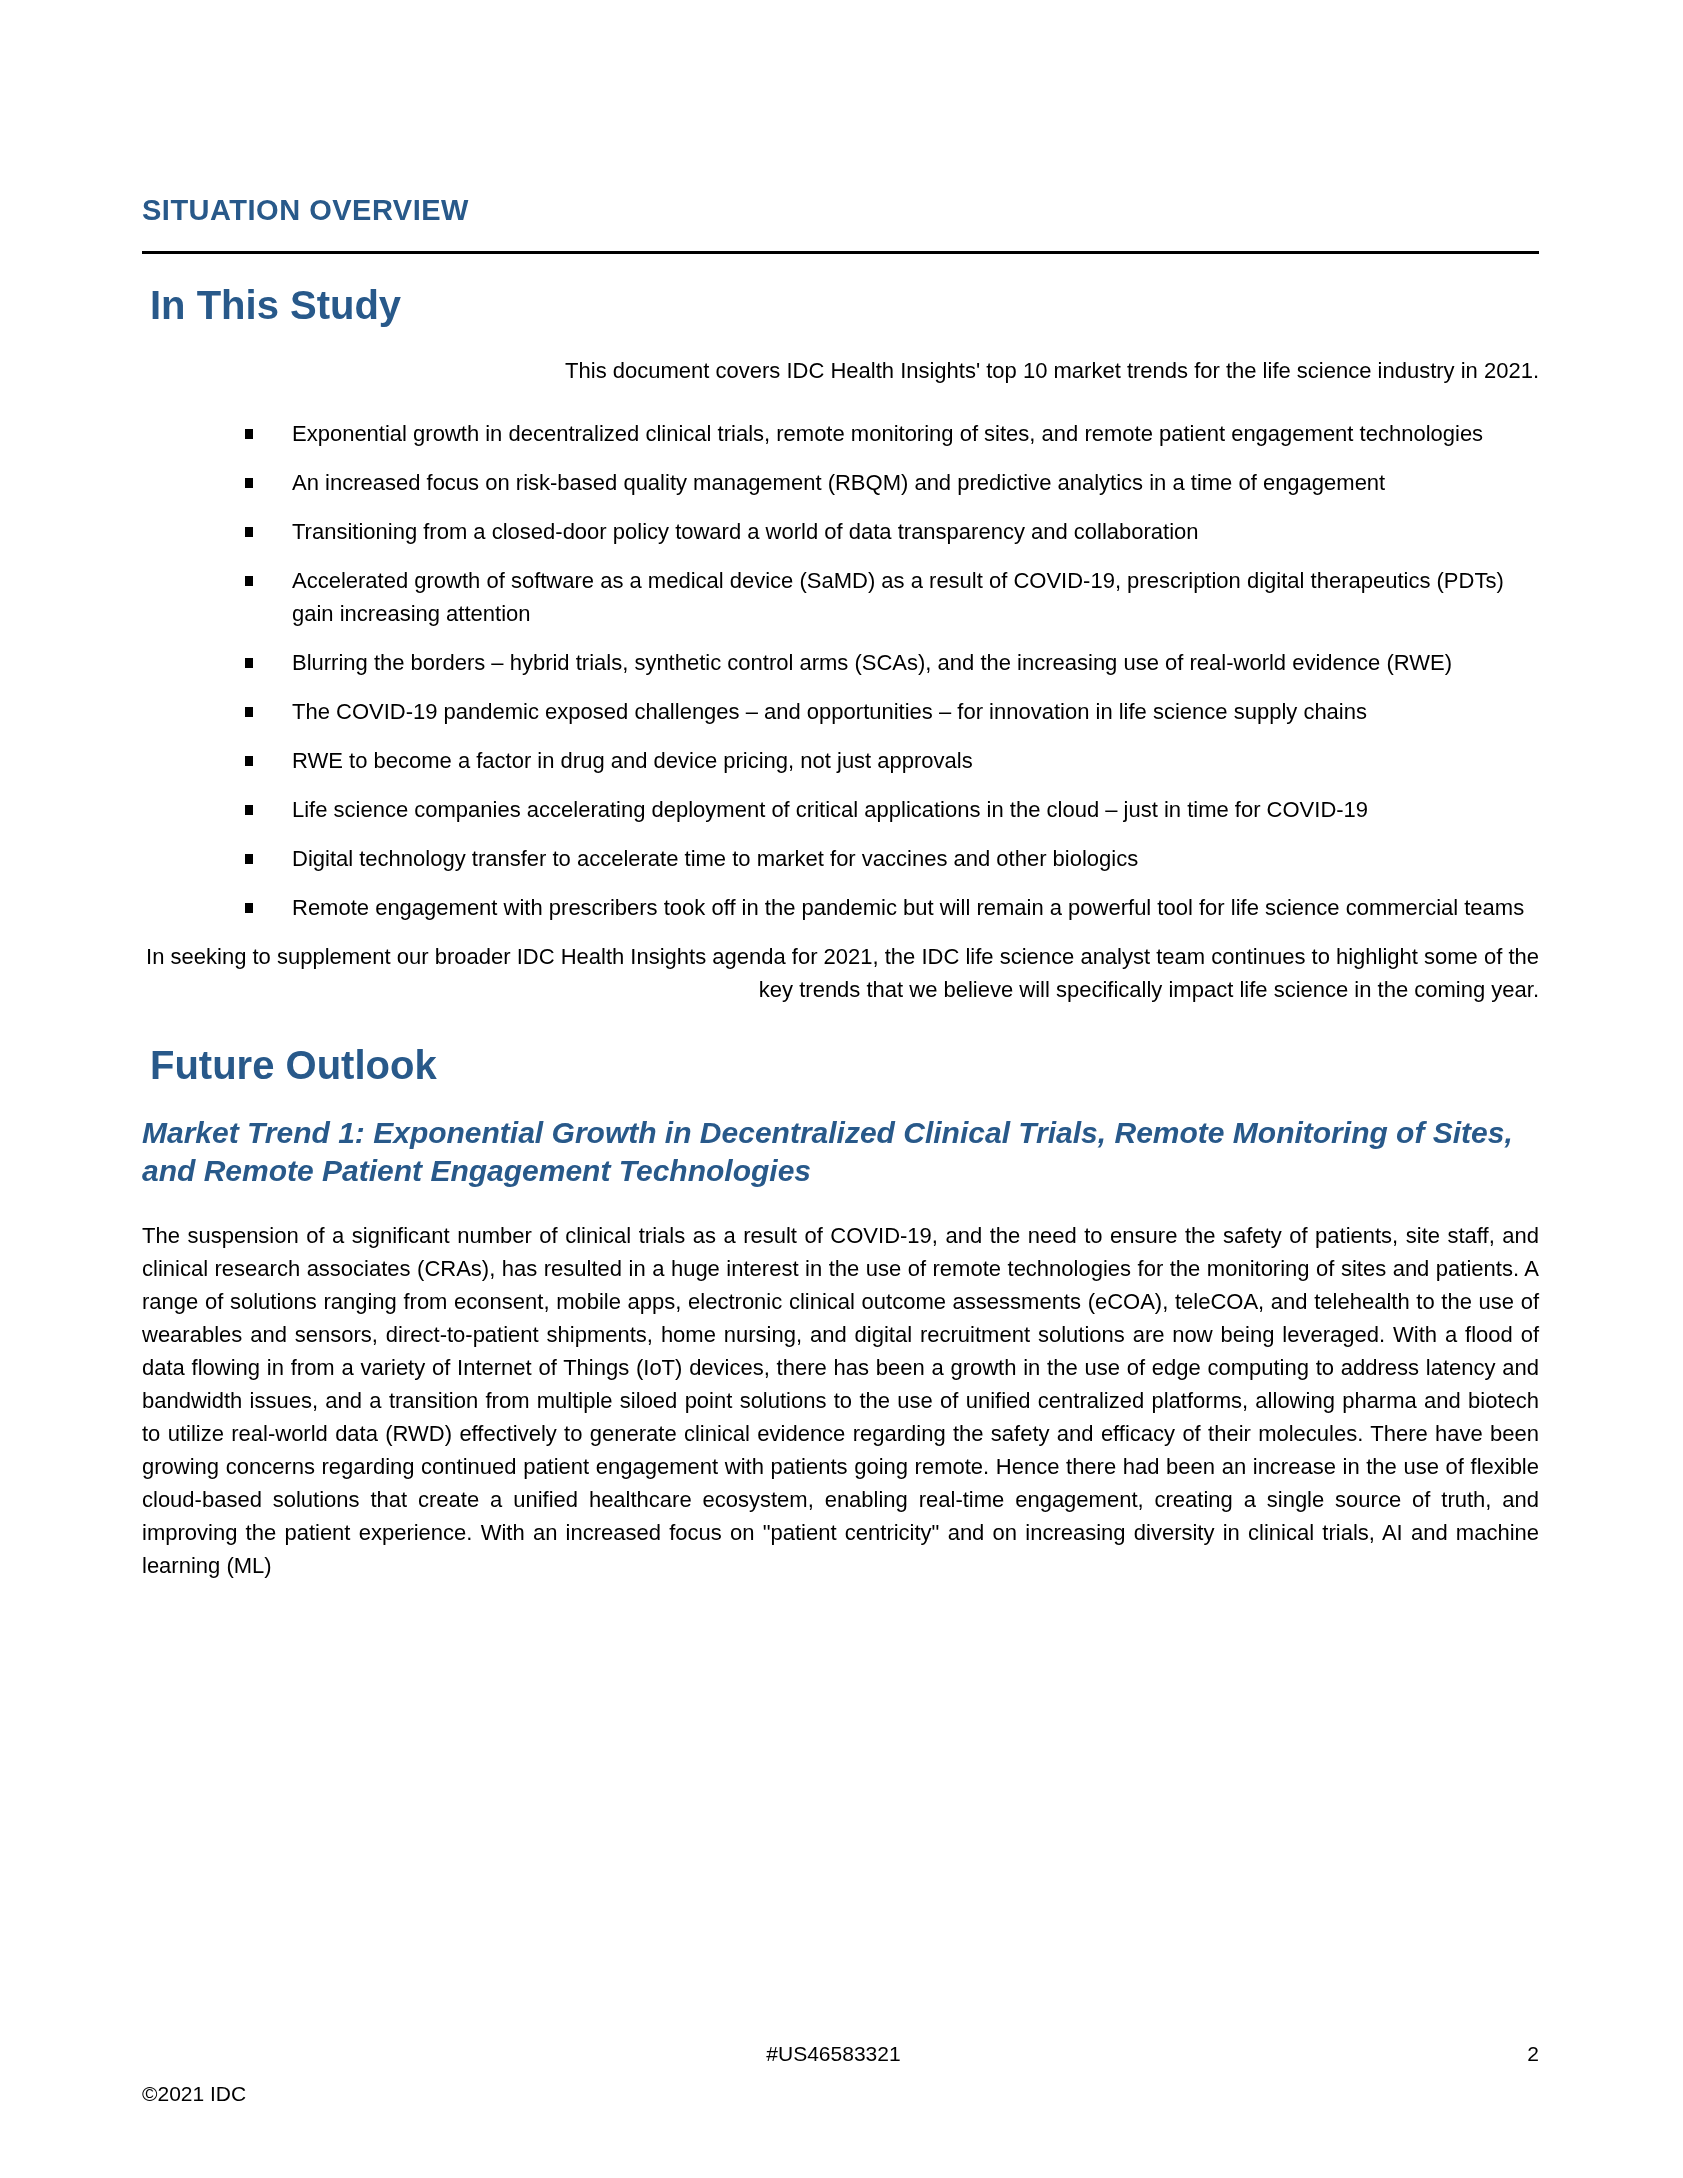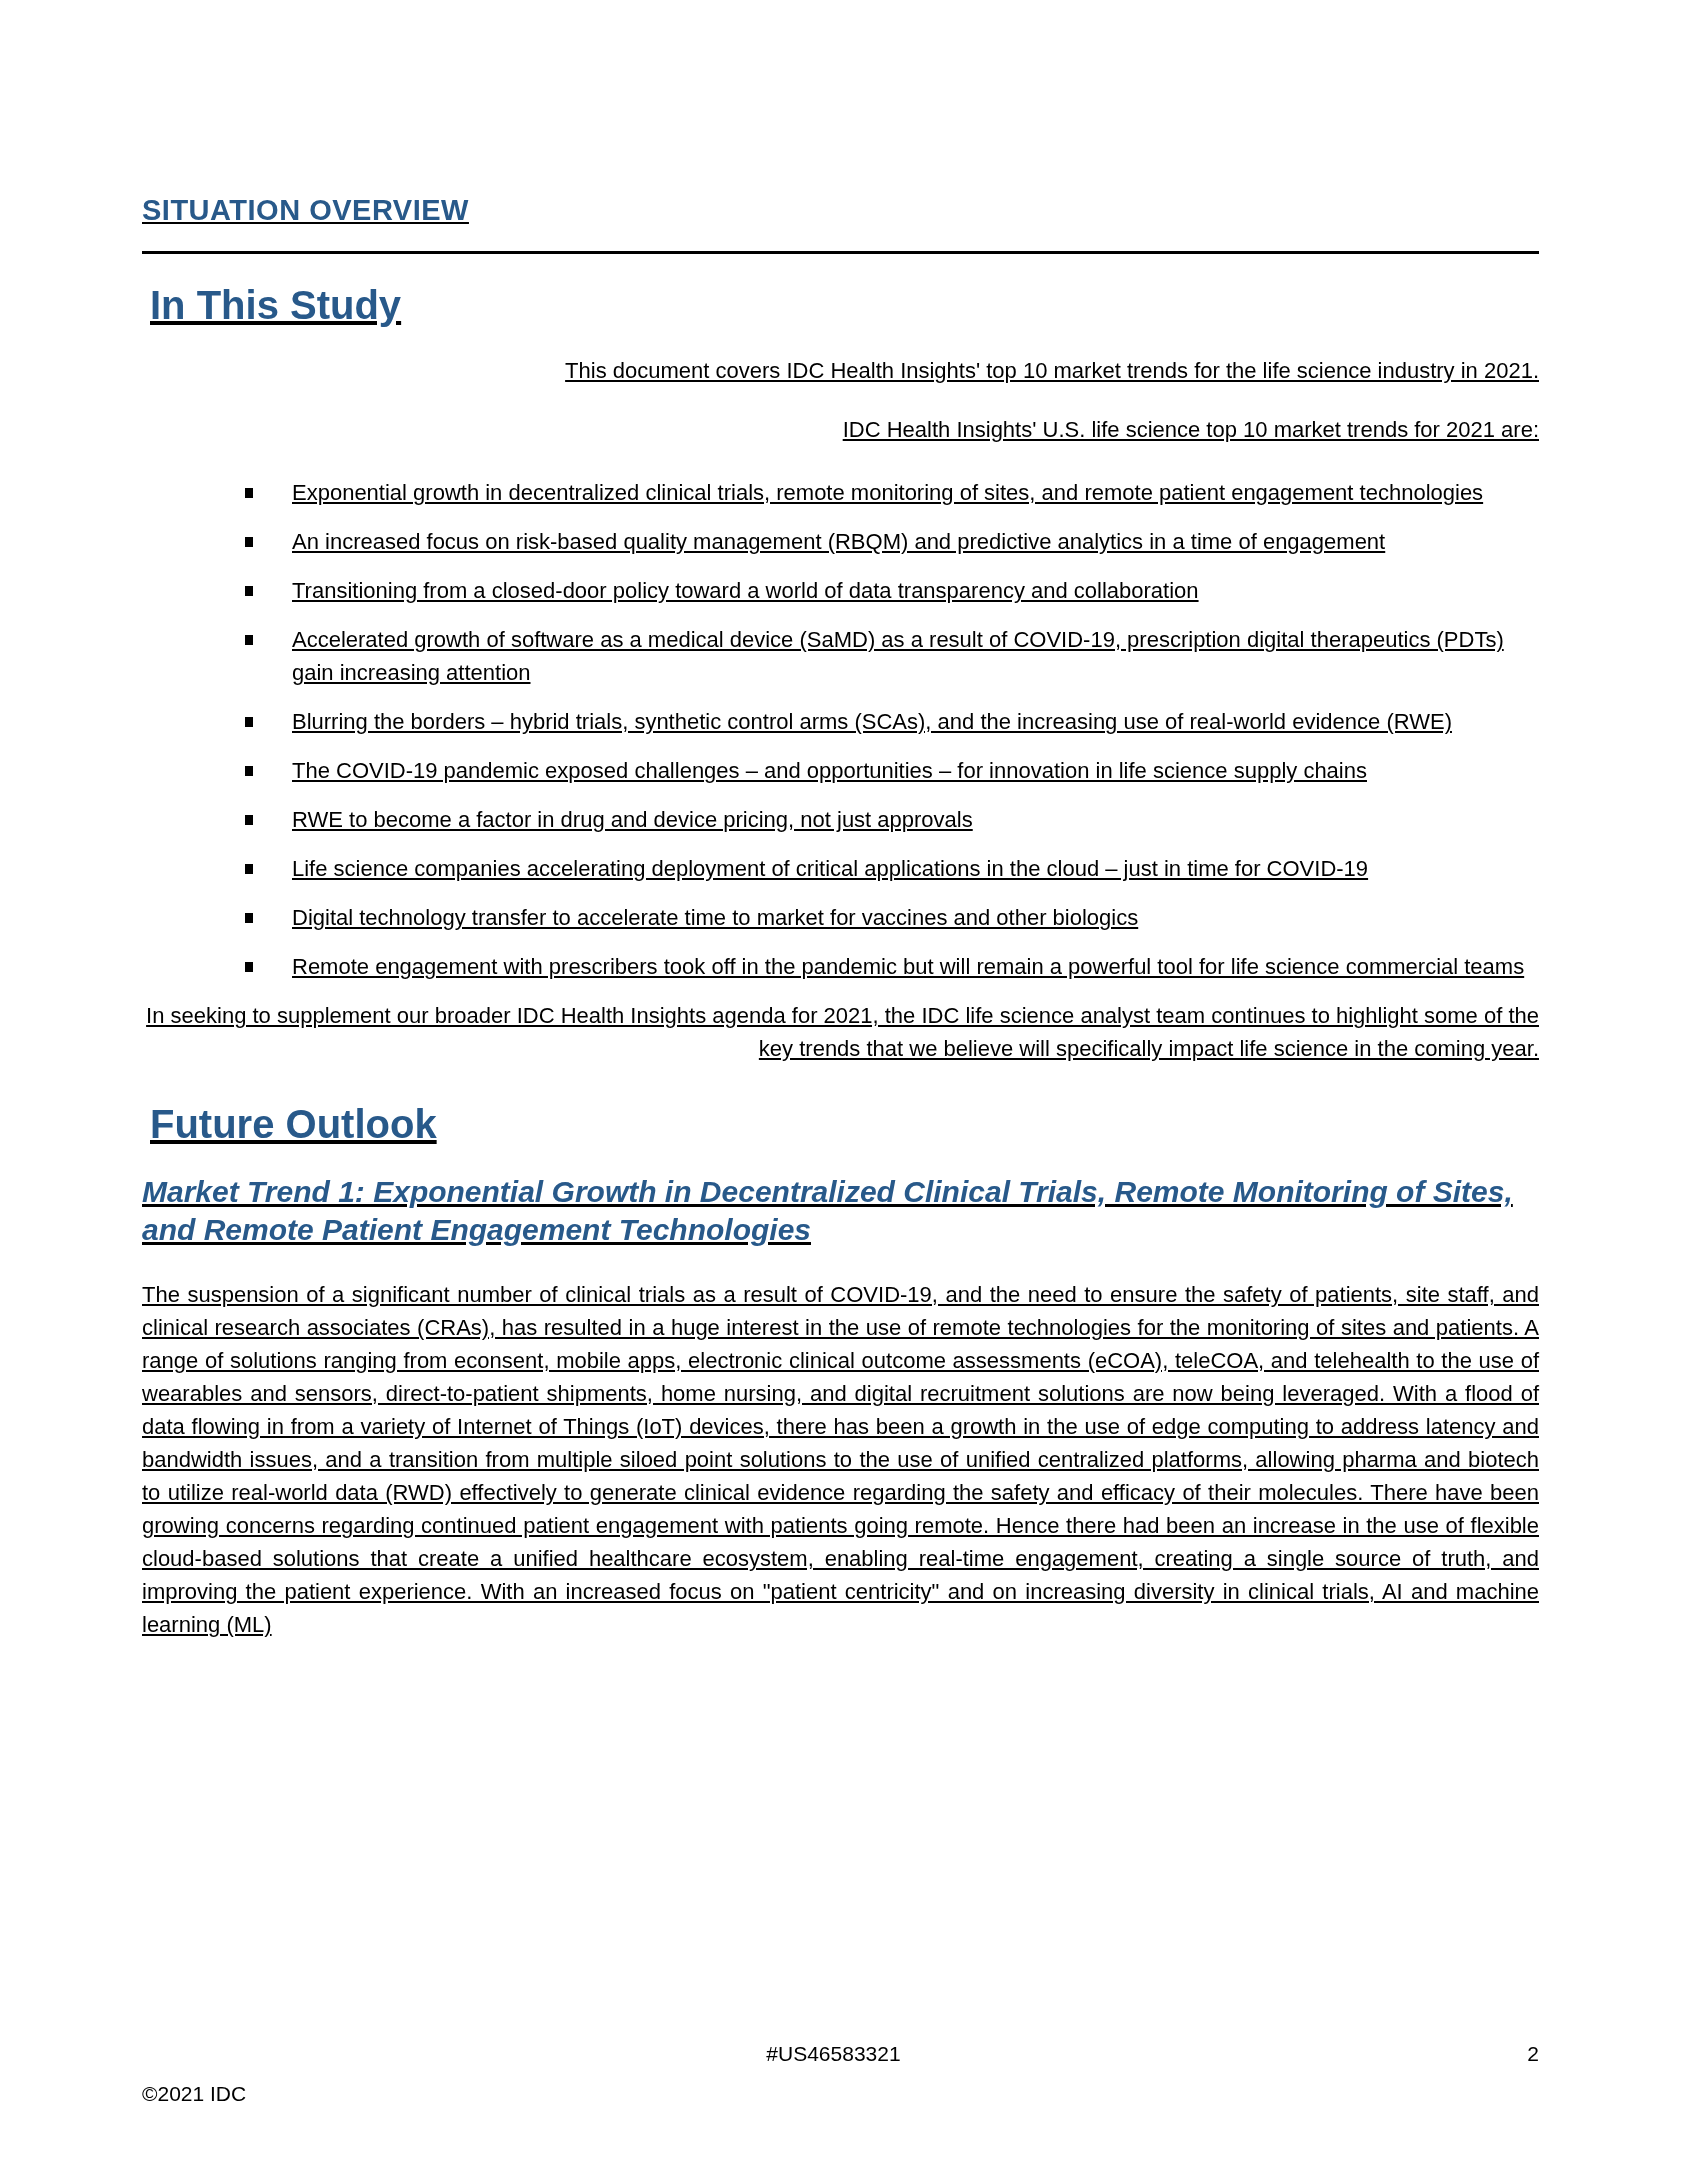--- a/index.html
+++ b/index.html
@@ -5,21 +5,20 @@
   html, body { margin: 0; padding: 0; background: #ffffff; }
   .page {
     position: relative;
     width: 1683px;
     height: 2178px;
     background: #ffffff;
     font-family: "Liberation Sans", sans-serif;
     color: #000000;
     box-sizing: border-box;
     padding: 194px 144px 0 142px;
-    text-decoration: underline;
   }
   .section-header {
     font-size: 29px;
     font-weight: bold;
     letter-spacing: 0.5px;
     color: #28598A;
     margin: 0;
   }
   .section-divider {
     height: 3px;
@@ -92,21 +91,20 @@
 <div class="page">
 
   <div class="section-header">SITUATION OVERVIEW</div>
 
   <div class="section-divider"></div>
 
   <h1 class="h1">In This Study</h1>
 
   <p class="body-text">This document covers IDC Health Insights' top 10 market trends for the life science industry in 2021.</p>
 
-  <p class="body-text">IDC Health Insights' U.S. life science top 10 market trends for 2021 are:</p>
 
   <ul class="bullet-list">
     <li><span class="sq"></span><span>Exponential growth in decentralized clinical trials, remote monitoring of sites, and remote patient engagement technologies</span></li>
     <li><span class="sq"></span><span>An increased focus on risk-based quality management (RBQM) and predictive analytics in a time of engagement</span></li>
     <li><span class="sq"></span><span>Transitioning from a closed-door policy toward a world of data transparency and collaboration</span></li>
     <li><span class="sq"></span><span>Accelerated growth of software as a medical device (SaMD) as a result of COVID-19, prescription digital therapeutics (PDTs) gain increasing attention</span></li>
     <li><span class="sq"></span><span>Blurring the borders – hybrid trials, synthetic control arms (SCAs), and the increasing use of real-world evidence (RWE)</span></li>
     <li><span class="sq"></span><span>The COVID-19 pandemic exposed challenges – and opportunities – for innovation in life science supply chains</span></li>
     <li><span class="sq"></span><span>RWE to become a factor in drug and device pricing, not just approvals</span></li>
     <li><span class="sq"></span><span>Life science companies accelerating deployment of critical applications in the cloud – just in time for COVID-19</span></li>

